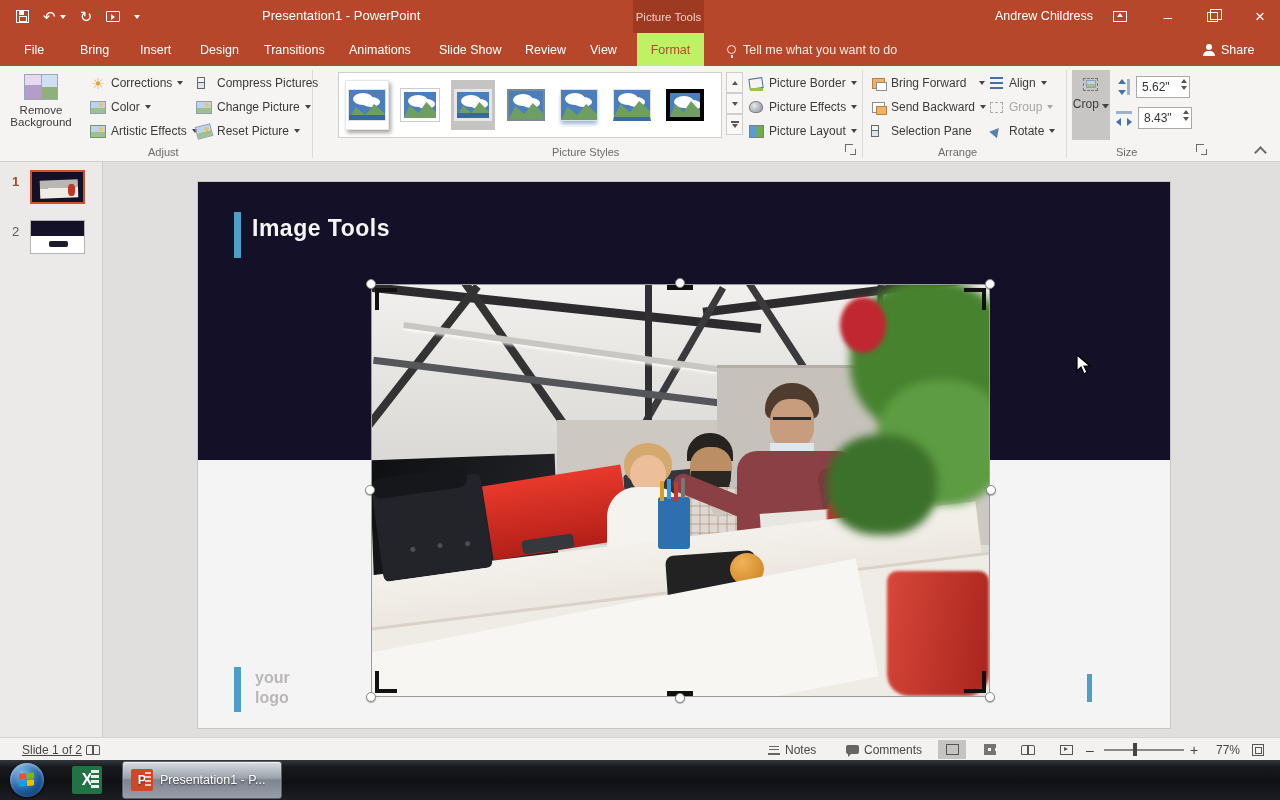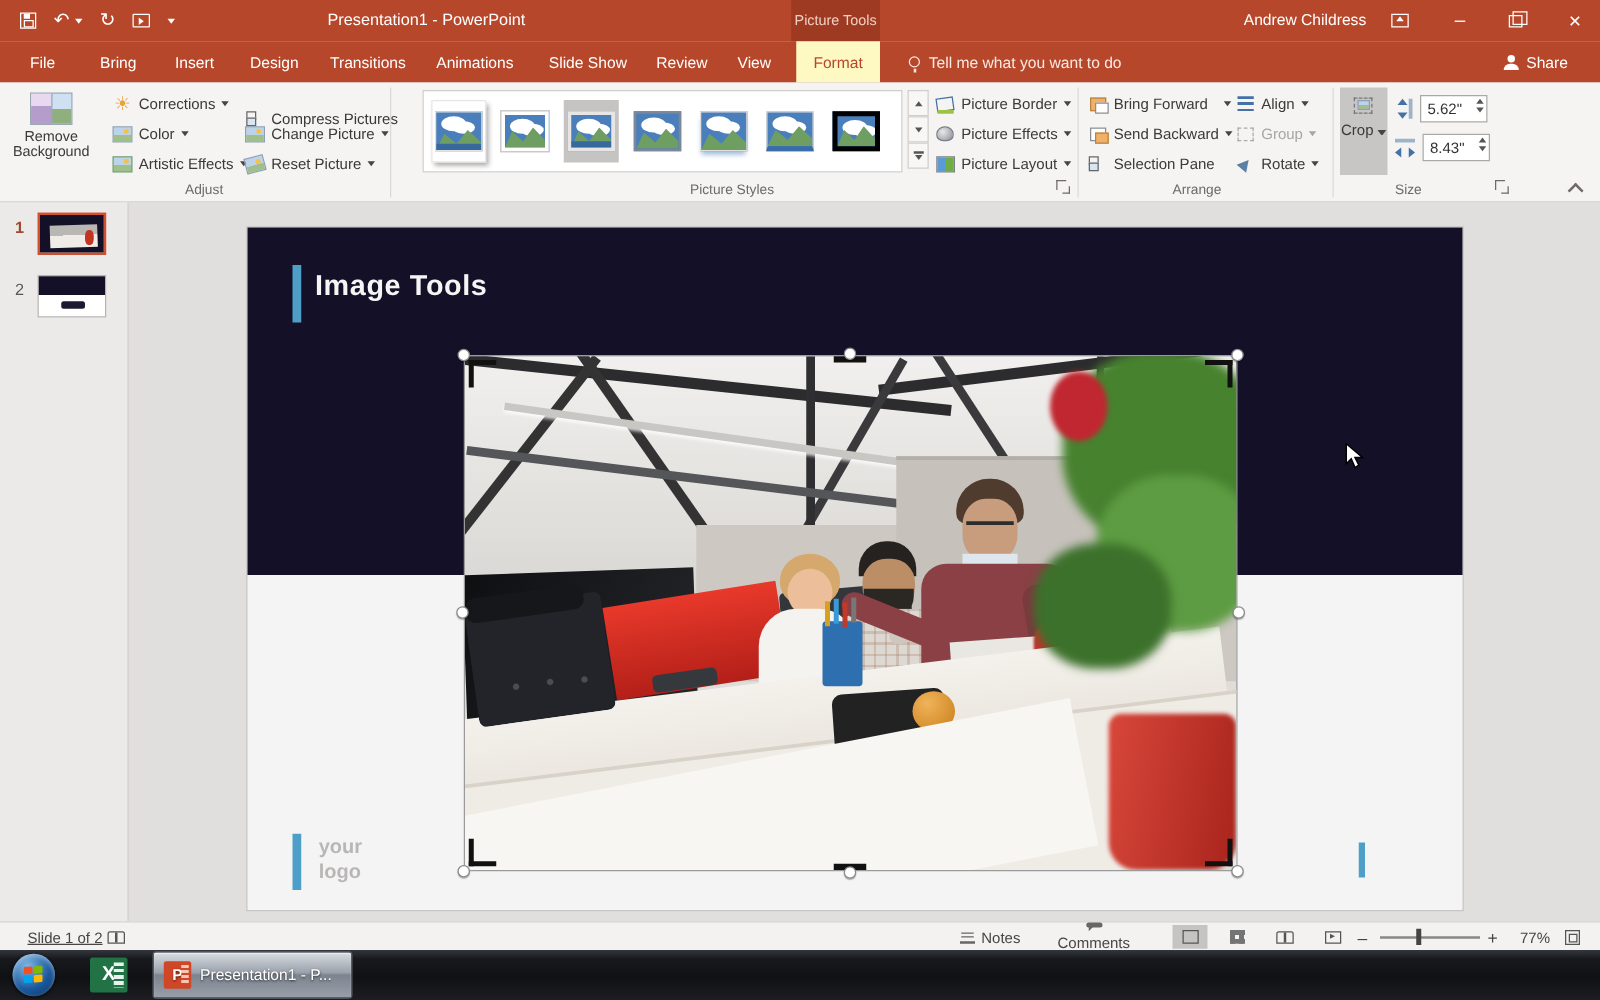--- a/index.html
+++ b/index.html
@@ -22,21 +22,21 @@
   #user-name { position:absolute; left:995px; top:9px; font-size:12.5px; }
   .winctl { position:absolute; top:0; height:33px; width:40px; display:flex; align-items:center; justify-content:center; color:#fff; font-size:15px; }
   .ribopt { width:14px; height:11px; border:1.5px solid #fff; position:relative; }
   .ribopt:after { content:""; position:absolute; left:3px; top:1px; border-bottom:4px solid #fff; border-left:3px solid transparent; border-right:3px solid transparent; }
   .restore-g { width:11px; height:10px; border:1.5px solid #fff; position:relative; background:#b7472a; }
   .restore-g:before { content:""; position:absolute; left:2px; top:-4px; width:10px; height:9px; border:1.5px solid #fff; }
 
   
   #tabrow { position:absolute; left:0; top:33px; width:1280px; height:33px; background:#b7472a; color:#fff; }
   .rtab { position:absolute; top:0; height:33px; display:flex; align-items:center; font-size:12.5px; padding:0 2px; }
-  #tab-format { position:absolute; left:637px; top:0; width:67px; height:33px; background:#fef9c3; color:#b7472a; font-size:12.5px; display:flex; align-items:center; justify-content:center; }
+  #tab-format { position:absolute; left:637px; top:0; width:67px; height:33px; background:#bef264; color:#b7472a; font-size:12.5px; display:flex; align-items:center; justify-content:center; }
   #tellme { position:absolute; left:727px; top:0; height:33px; display:flex; align-items:center; gap:7px; font-size:12.5px; color:#fbe9e2; }
   .bulb { width:9px; height:9px; border:1.5px solid #fbe9e2; border-radius:50%; position:relative; }
   .bulb:after { content:""; position:absolute; left:2.5px; top:9px; width:2px; height:3px; background:#fbe9e2; }
   #share { position:absolute; left:1203px; top:0; height:33px; display:flex; align-items:center; gap:6px; font-size:12.5px; color:#fff; }
   .person { width:12px; height:12px; position:relative; }
   .person:before { content:""; position:absolute; left:3px; top:0; width:6px; height:6px; border-radius:50%; background:#fff; }
   .person:after { content:""; position:absolute; left:0; top:7px; width:12px; height:5px; border-radius:6px 6px 0 0; background:#fff; }
 
   
   #ribbon { position:absolute; left:0; top:66px; width:1280px; height:96px; background:#f5f4f2; border-bottom:1px solid #d2d0ce; }
@@ -242,21 +242,21 @@
       <span>Color</span>
         <span class="dd ddk"></span>
     </div>
     <div class="rbtn" style="left:90px; top:54px;">
       <span class="ic16">
           <span class="icon-pic" style="border-color:#6a9a6e;"></span>
         </span>
       <span>Artistic Effects</span>
         <span class="dd ddk"></span>
     </div>
-    <div class="rbtn" style="left:196px; top:18px;">
+    <div class="rbtn" style="left:196px; top:6px;">
       <span class="ic16">
           <span class="ic-selpane"></span>
         </span>
       <span>Compress Pictures</span>
     </div>
     <div class="rbtn" style="left:196px; top:30px;">
       <span class="ic16">
           <span class="icon-pic"></span>
         </span>
       <span>Change Picture</span>
@@ -548,21 +548,21 @@
 
   <div id="statusbar">
     <div class="sb" style="left:22px;text-decoration:underline;">Slide 1 of 2</div>
     <div class="sb" style="left:86px;">
         <span class="ic-read"></span>
       </div>
     <div class="sb" style="left:768px;">
         <span class="ic-notes"></span>
         <span>Notes</span>
       </div>
-    <div class="sb" style="left:846px;flex-direction:column;">
+    <div class="sb" style="left:846px;">
         <span class="ic-comm"></span>
         <span>Comments</span>
       </div>
     <div class="vbtn active" style="left:938px;">
         <span class="ic-normal"></span>
       </div>
     <div class="vbtn" style="left:976px;">
         <span class="ic-sorter"></span>
       </div>
     <div class="vbtn" style="left:1014px;">

